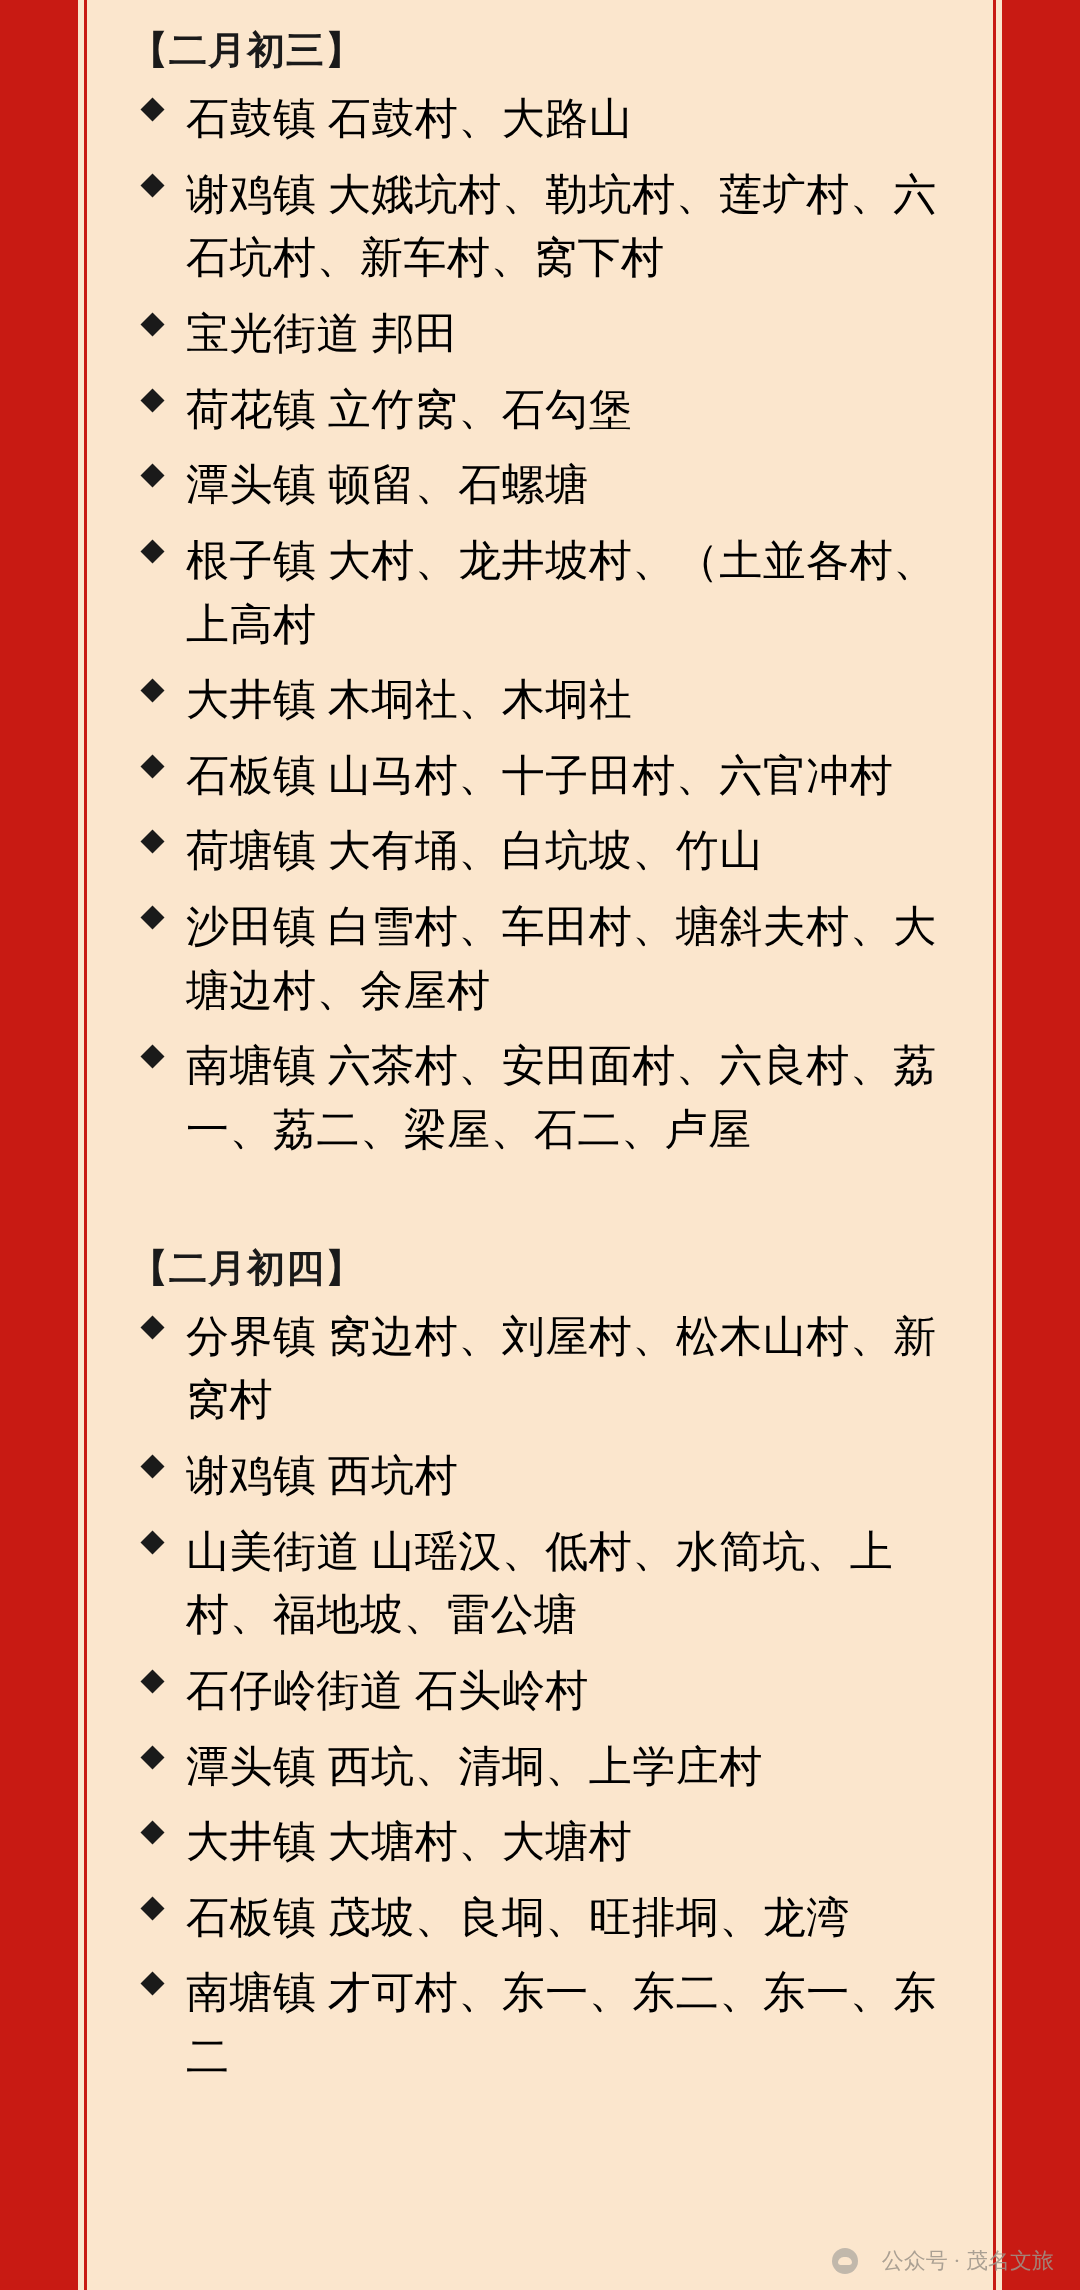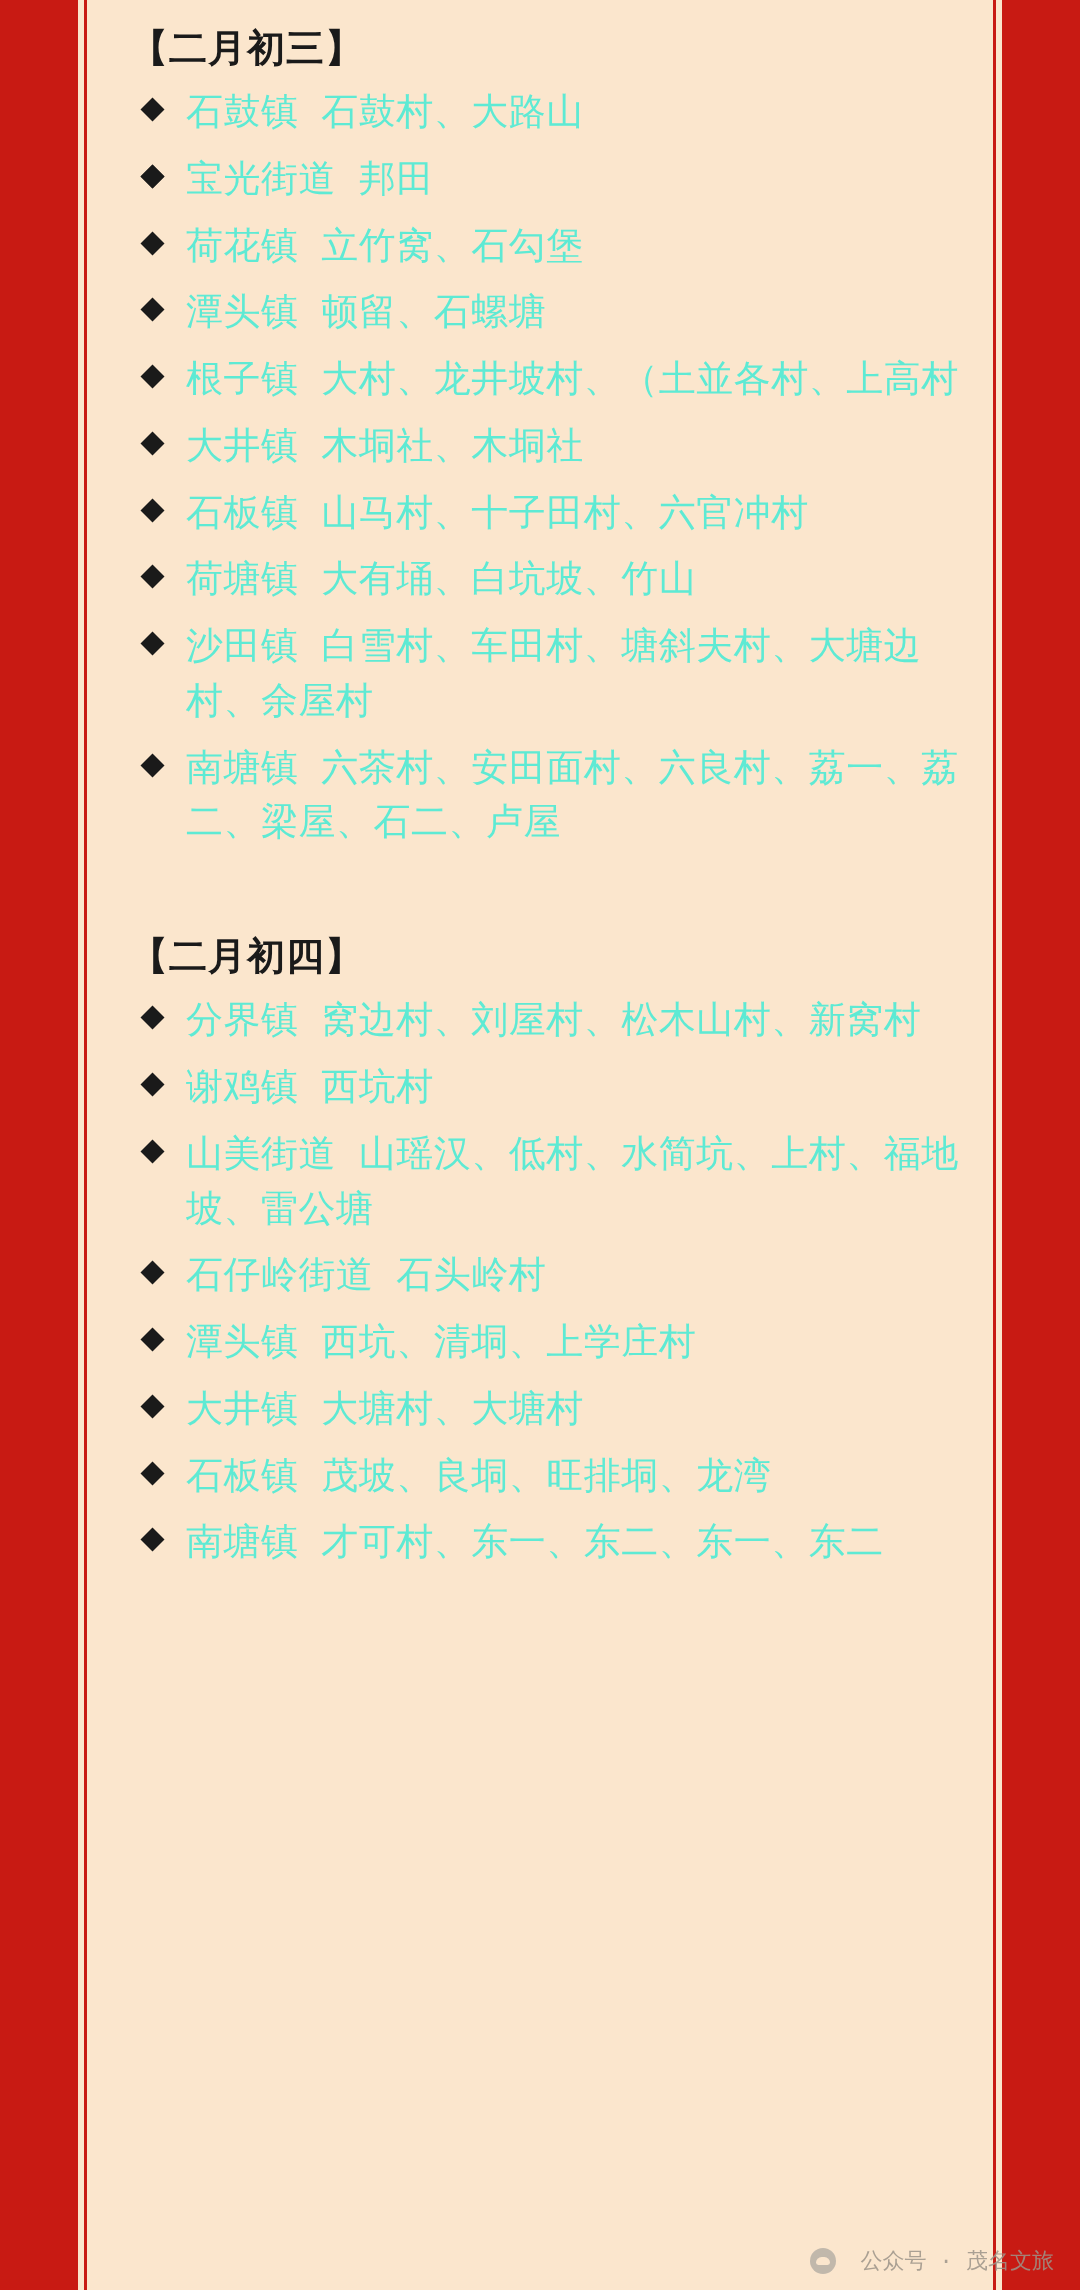--- a/index.html
+++ b/index.html
@@ -5,21 +5,21 @@
   html, body {
     margin: 0;
     padding: 0;
     background: #c81a13;
   }
   .page {
     position: relative;
     width: 1080px;
     min-height: 2290px;
     background: #c81a13;
-    font-family: Liberation Mono, monospace;
+    font-family: Liberation Serif, serif;
     overflow: hidden;
   }
   
   .paper {
     position: absolute;
     left: 78px;
     right: 78px;
     top: 0;
     bottom: 0;
     background: #fbe6cd;
@@ -59,23 +59,23 @@
   }
   ul.items {
     list-style: none;
     margin: 0;
     padding: 0;
   }
   ul.items li {
     position: relative;
     padding-left: 56px;
     margin: 8px 0 12px 0;
-    font-size: 37px;
+    font-size: 43px;
     line-height: 1.48;
-    color: #5eead4;
+    color: #000000;
     letter-spacing: 0.5px;
   }
   ul.items li .bullet {
     position: absolute;
     left: 14px;
     top: 14px;
     width: 17px;
     height: 17px;
     background: #1a1a1a;
     transform: rotate(45deg);
@@ -117,21 +117,21 @@
   <div class="paper"></div>
   <div class="rule left"></div>
   <div class="rule right"></div>
 
   <div class="content">
 
     <div class="section">
       <h2 class="section-title">【二月初三】</h2>
       <ul class="items">
         <li><span class="bullet"></span><span>石鼓镇 石鼓村、大路山</span></li>
-        <li><span class="bullet"></span></li>
+        <li><span class="bullet"></span><span>谢鸡镇 大娥坑村、勒坑村、莲圹村、六石坑村、新车村、窝下村</span></li>
         <li><span class="bullet"></span><span>宝光街道 邦田</span></li>
         <li><span class="bullet"></span><span>荷花镇 立竹窝、石勾堡</span></li>
         <li><span class="bullet"></span><span>潭头镇 顿留、石螺塘</span></li>
         <li><span class="bullet"></span><span>根子镇 大村、龙井坡村、（土並各村、上高村</span></li>
         <li><span class="bullet"></span><span>大井镇 木垌社、木垌社</span></li>
         <li><span class="bullet"></span><span>石板镇 山马村、十子田村、六官冲村</span></li>
         <li><span class="bullet"></span><span>荷塘镇 大有埇、白坑坡、竹山</span></li>
         <li><span class="bullet"></span><span>沙田镇 白雪村、车田村、塘斜夫村、大塘边村、余屋村</span></li>
         <li><span class="bullet"></span><span>南塘镇 六茶村、安田面村、六良村、荔一、荔二、梁屋、石二、卢屋</span></li>
       </ul>

